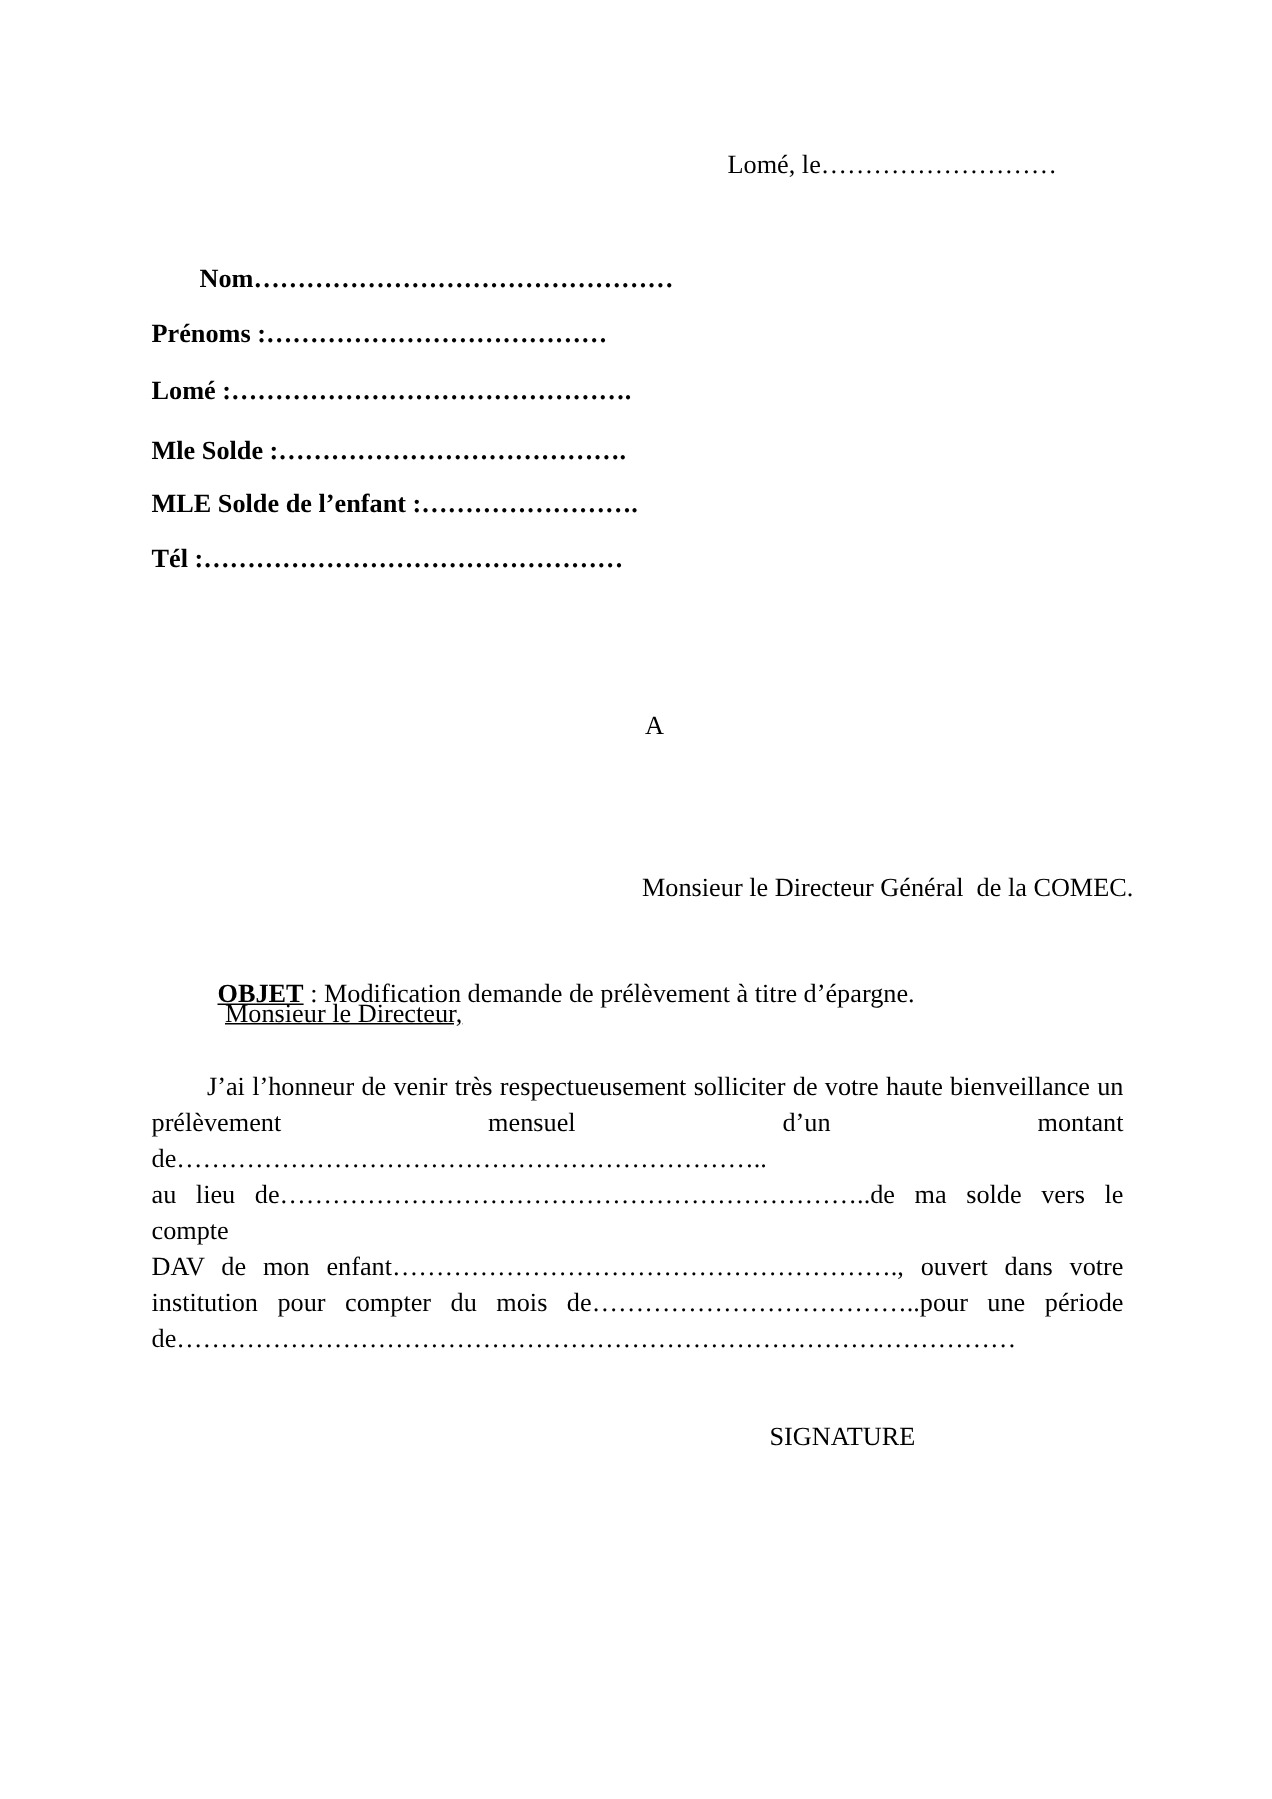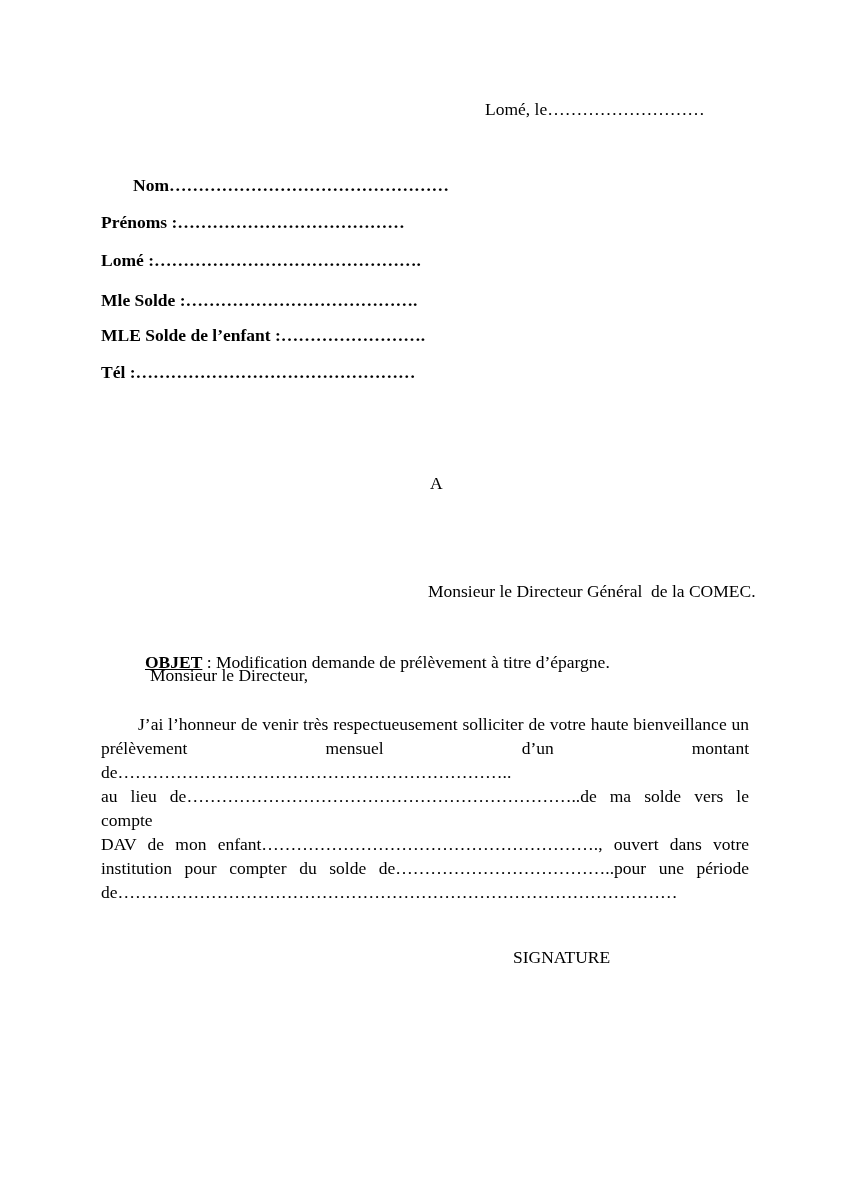--- a/index.html
+++ b/index.html
@@ -27,21 +27,21 @@
   .field-3 { top: 290px; }
   .field-4 { top: 325px; }
   .field-5 { top: 362px; }
 
   .addressee-intro { left: 430px; top: 473px; }
   .addressee-line  { left: 428px; top: 545px; white-space: pre-wrap; margin-top: 36px; }
 
   .objet-line      { left: 101px; top: 652px; white-space: pre-wrap; margin-left: 44px; }
   .objet-label     { font-weight: bold; text-decoration: underline; }
 
-  .salutation      { left: 150px; top: 665px; }
+  .salutation      { left: 150px; top: 665px; text-decoration: underline; }
 
   .body-paragraph  { left: 101px; top: 712px; width: 648px; line-height: 24px; }
   .closing-paragraph { left: 101px; top: 856px; width: 648px; line-height: 24px; }
 
   .jline { text-align: justify; text-align-last: justify; }
   .jlast { text-align: left; }
   .indent { text-indent: 37px; }
 
   .signature-line  { left: 513px; top: 947px; }
 </style>
@@ -64,20 +64,20 @@
 
   <div class="abs objet-line"><span class="objet-label">OBJET</span><span> : Modification demande de prélèvement à titre d’épargne.</span></div>
 
   <div class="abs salutation">Monsieur le Directeur,</div>
 
   <div class="abs body-paragraph">
     <div class="jline indent">J’ai l’honneur de venir très respectueusement solliciter de votre haute bienveillance un</div>
     <div class="jline">prélèvement mensuel d’un montant de…………………………………………………………..</div>
     <div class="jline">au lieu de…………………………………………………………..de ma solde vers le compte</div>
     <div class="jline">DAV de mon enfant…………………………………………………., ouvert dans votre</div>
-    <div class="jline">institution pour compter du solde de………………………………..pour une période</div>
+    <div class="jline">institution pour compter du mois de………………………………..pour une période</div>
     <div class="jlast">de……………………………………………………………………………………</div>
   </div>
 
 
   <div class="abs signature-line">SIGNATURE</div>
 
 </div>
 
 </body></html>

